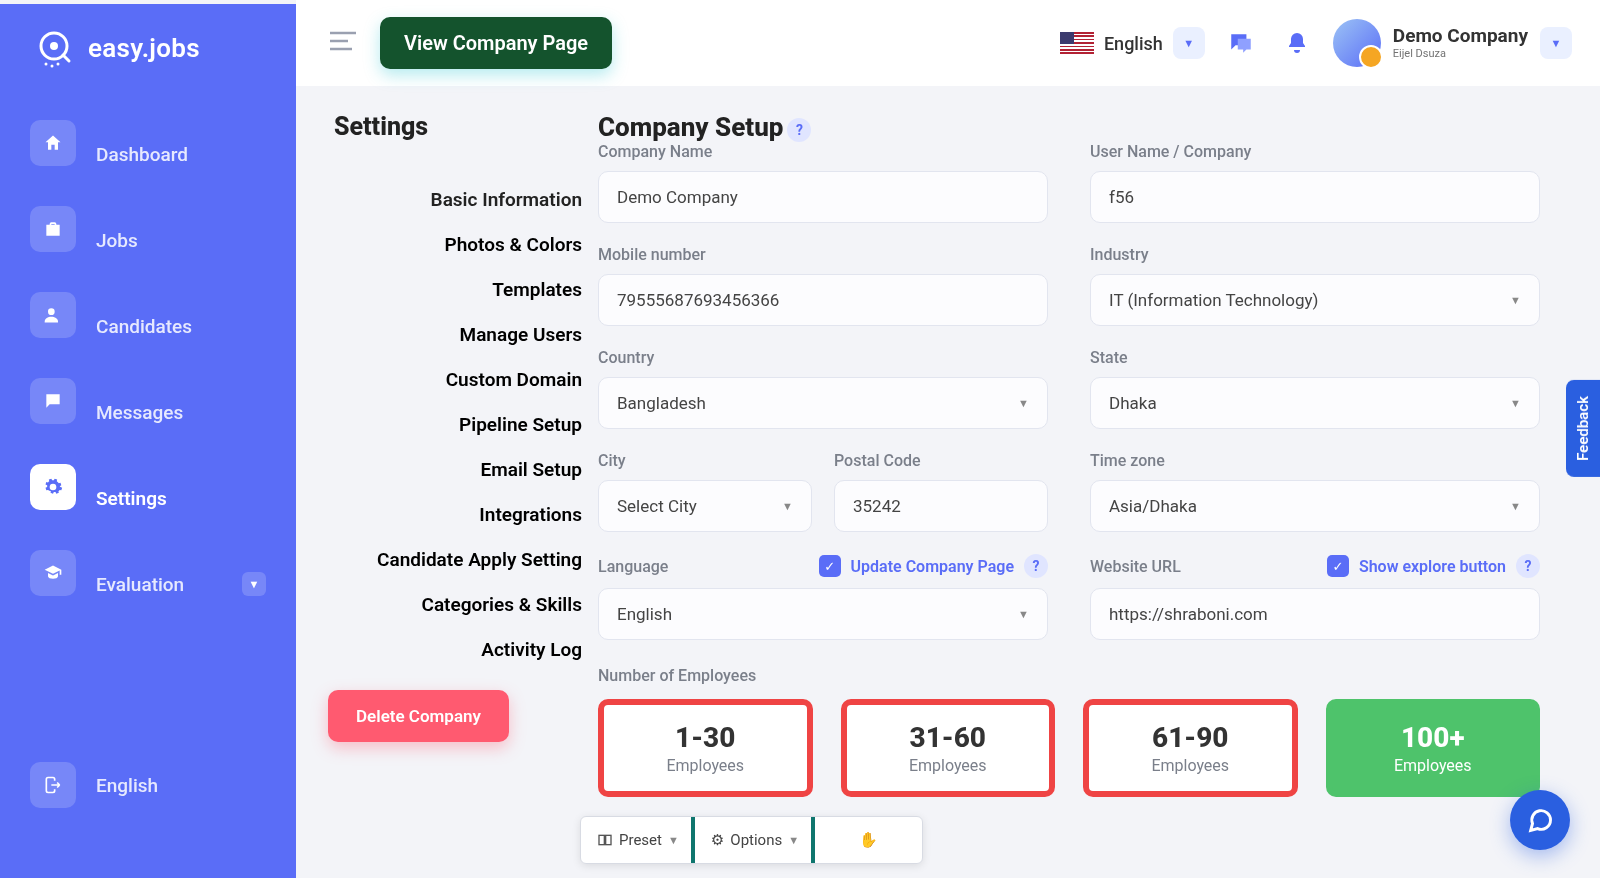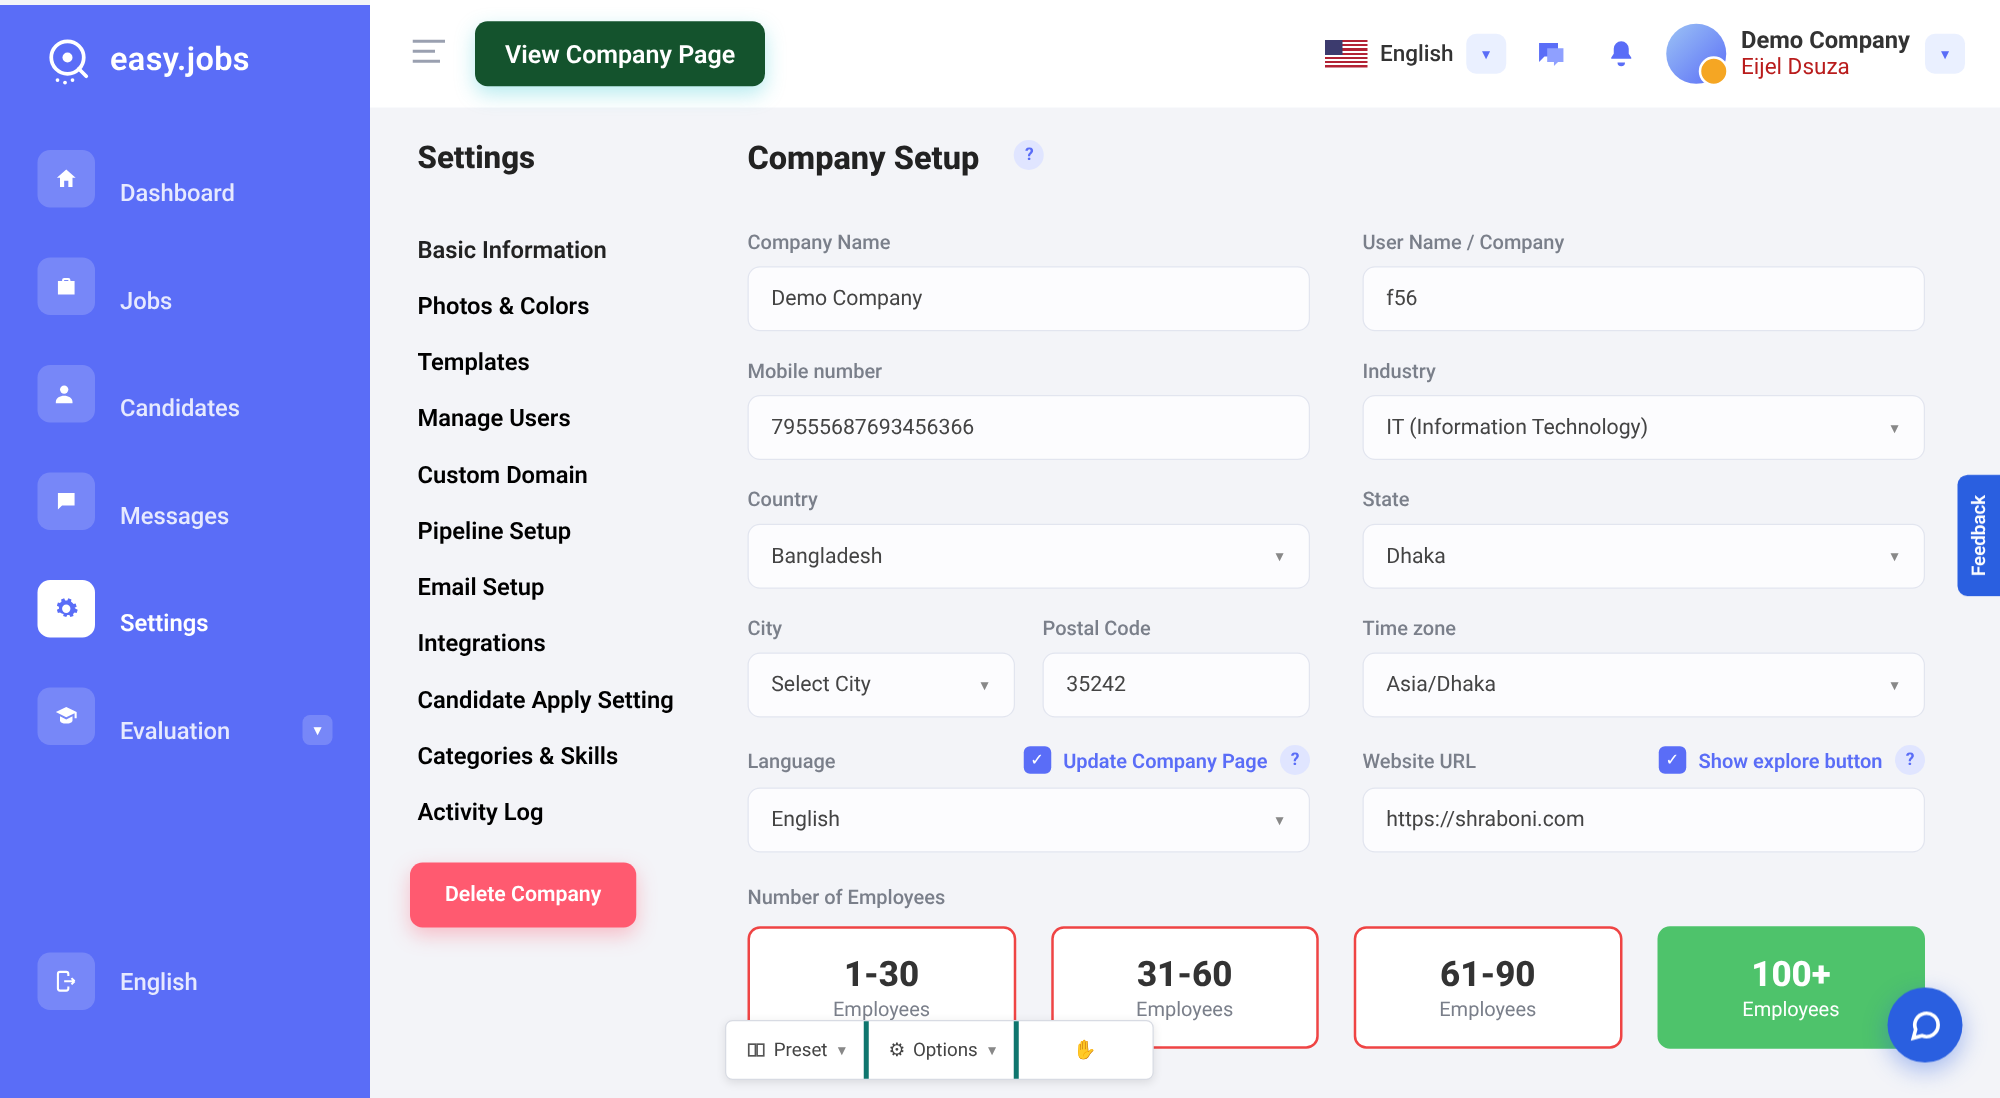--- a/index.html
+++ b/index.html
@@ -28,51 +28,51 @@
 .lang { display: flex; align-items: center; gap: 10px; }
 .flag { width: 34px; height: 22px; background: linear-gradient(#b22234 0 7.7%, #fff 7.7% 15.4%, #b22234 15.4% 23.1%, #fff 23.1% 30.8%, #b22234 30.8% 38.5%, #fff 38.5% 46.2%, #b22234 46.2% 53.9%, #fff 53.9% 61.5%, #b22234 61.5% 69.2%, #fff 69.2% 76.9%, #b22234 76.9% 84.6%, #fff 84.6% 92.3%, #b22234 92.3% 100%); position: relative; }
 .flag::before { content:""; position:absolute; left:0; top:0; width:40%; height:53.9%; background:#3c3b6e; }
 .lang-text { font-size: 18px; color: #333; font-weight: 500; }
 .dd-box { width: 32px; height: 32px; background: #eaf0ff; border-radius: 8px; display: flex; align-items: center; justify-content: center; color: #5a6df7; cursor: pointer; font-size: 11px; }
 .top-icon { width: 40px; height: 40px; display: flex; align-items: center; justify-content: center; color: #5a6df7; cursor: pointer; }
 .user-area { display: flex; align-items: center; gap: 12px; cursor: pointer; }
 .avatar { width: 48px; height: 48px; border-radius: 50%; background: linear-gradient(135deg,#9cc3f5,#5a6df7); position: relative; overflow: visible; }
 .avatar::after { content:""; position:absolute; bottom:-2px; right:-2px; width:20px; height:20px; background:#f5a623; border-radius:50%; border:2px solid #fff; }
 .user-name { font-size: 19px; font-weight: 700; color: #333; line-height: 1.1; }
-.user-sub { font-size: 18px; color: #b91c1c; }
+.user-sub { font-size: 11px; color: #737373; }
 
 
 .content { flex: 1; display: flex; padding: 26px 10px 0 32px; gap: 10px; overflow: hidden; }
 .settings-col { width: 260px; }
 .settings-title { font-size: 25px; font-weight: 800; color: #222; margin-bottom: 36px; padding-left: 6px; }
-.settings-list { list-style: none; }
+.settings-list { list-style: none; text-align: right; }
 .settings-item { font-size: 19px; color: #000000; padding: 11px 6px; cursor: pointer; font-weight: 600; }
 .settings-item.active { color: #222; }
 .delete-btn { background: #ff5a70; color: #fff; border: none; padding: 16px 28px; border-radius: 10px; font-size: 17px; font-weight: 600; cursor: pointer; box-shadow: 0 6px 16px rgba(255,90,112,0.35); margin-top: 18px; }
 
 .form-col { flex: 1; padding-right: 50px; }
-.form-title-row { display: flex; align-items: flex-start; gap: 28px; margin-bottom: 42px; }
+.form-title-row { display: flex; align-items: flex-end; gap: 4px; }
 .form-title { font-size: 26px; font-weight: 800; color: #222; }
 .help-badge { width: 24px; height: 24px; background: #e0e5ff; color: #5a6df7; border-radius: 50%; display: flex; align-items: center; justify-content: center; font-size: 14px; font-weight: 700; cursor: pointer; }
 
 .grid { display: grid; grid-template-columns: 1fr 1fr; gap: 22px 42px; }
 .field { display: flex; flex-direction: column; gap: 10px; }
 .field-label-row { display: flex; align-items: center; justify-content: space-between; }
 .label { font-size: 16px; color: #7a7f8a; font-weight: 500; }
 .input, .select { height: 52px; border: 1px solid #e2e5ef; border-radius: 10px; padding: 0 18px; font-size: 17px; color: #444; background: #fcfcfe; display: flex; align-items: center; justify-content: space-between; cursor: text; }
 .select { cursor: pointer; }
 .chev { color: #888; font-size: 11px; }
 .row2 { display: grid; grid-template-columns: 1fr 1fr; gap: 22px; }
 .check-inline { display: flex; align-items: center; gap: 10px; }
 .cbx { width: 22px; height: 22px; background: #5a6df7; border-radius: 5px; display: flex; align-items: center; justify-content: center; color: #fff; font-size: 13px; cursor: pointer; }
 .check-label { color: #5a6df7; font-size: 16px; font-weight: 600; cursor: pointer; }
 
 .emp-section { margin-top: 26px; }
 .emp-cards { display: grid; grid-template-columns: repeat(4,1fr); gap: 28px; margin-top: 14px; }
-.emp-card { height: 98px; border: 2px solid #ef4444; border-radius: 10px; display: flex; flex-direction: column; align-items: center; justify-content: center; background: #fff; cursor: pointer; }
+.emp-card { height: 98px; border: 6px solid #ef4444; border-radius: 10px; display: flex; flex-direction: column; align-items: center; justify-content: center; background: #fff; cursor: pointer; }
 .emp-card.active { background: #4ec36b; color: #fff; border-color: #4ec36b; }
 .emp-num { font-size: 28px; font-weight: 800; color: #333; }
 .emp-card.active .emp-num { color: #fff; }
 .emp-sub { font-size: 16px; color: #7a7f8a; margin-top: 2px; }
 .emp-card.active .emp-sub { color: #fff; }
 
 
 .feedback-tab { position: fixed; right: 0; top: 380px; background: #2a5fe0; color: #fff; padding: 16px 8px; writing-mode: vertical-rl; transform: rotate(180deg); border-radius: 0 8px 8px 0; font-size: 15px; font-weight: 600; cursor: pointer; }
 
 

